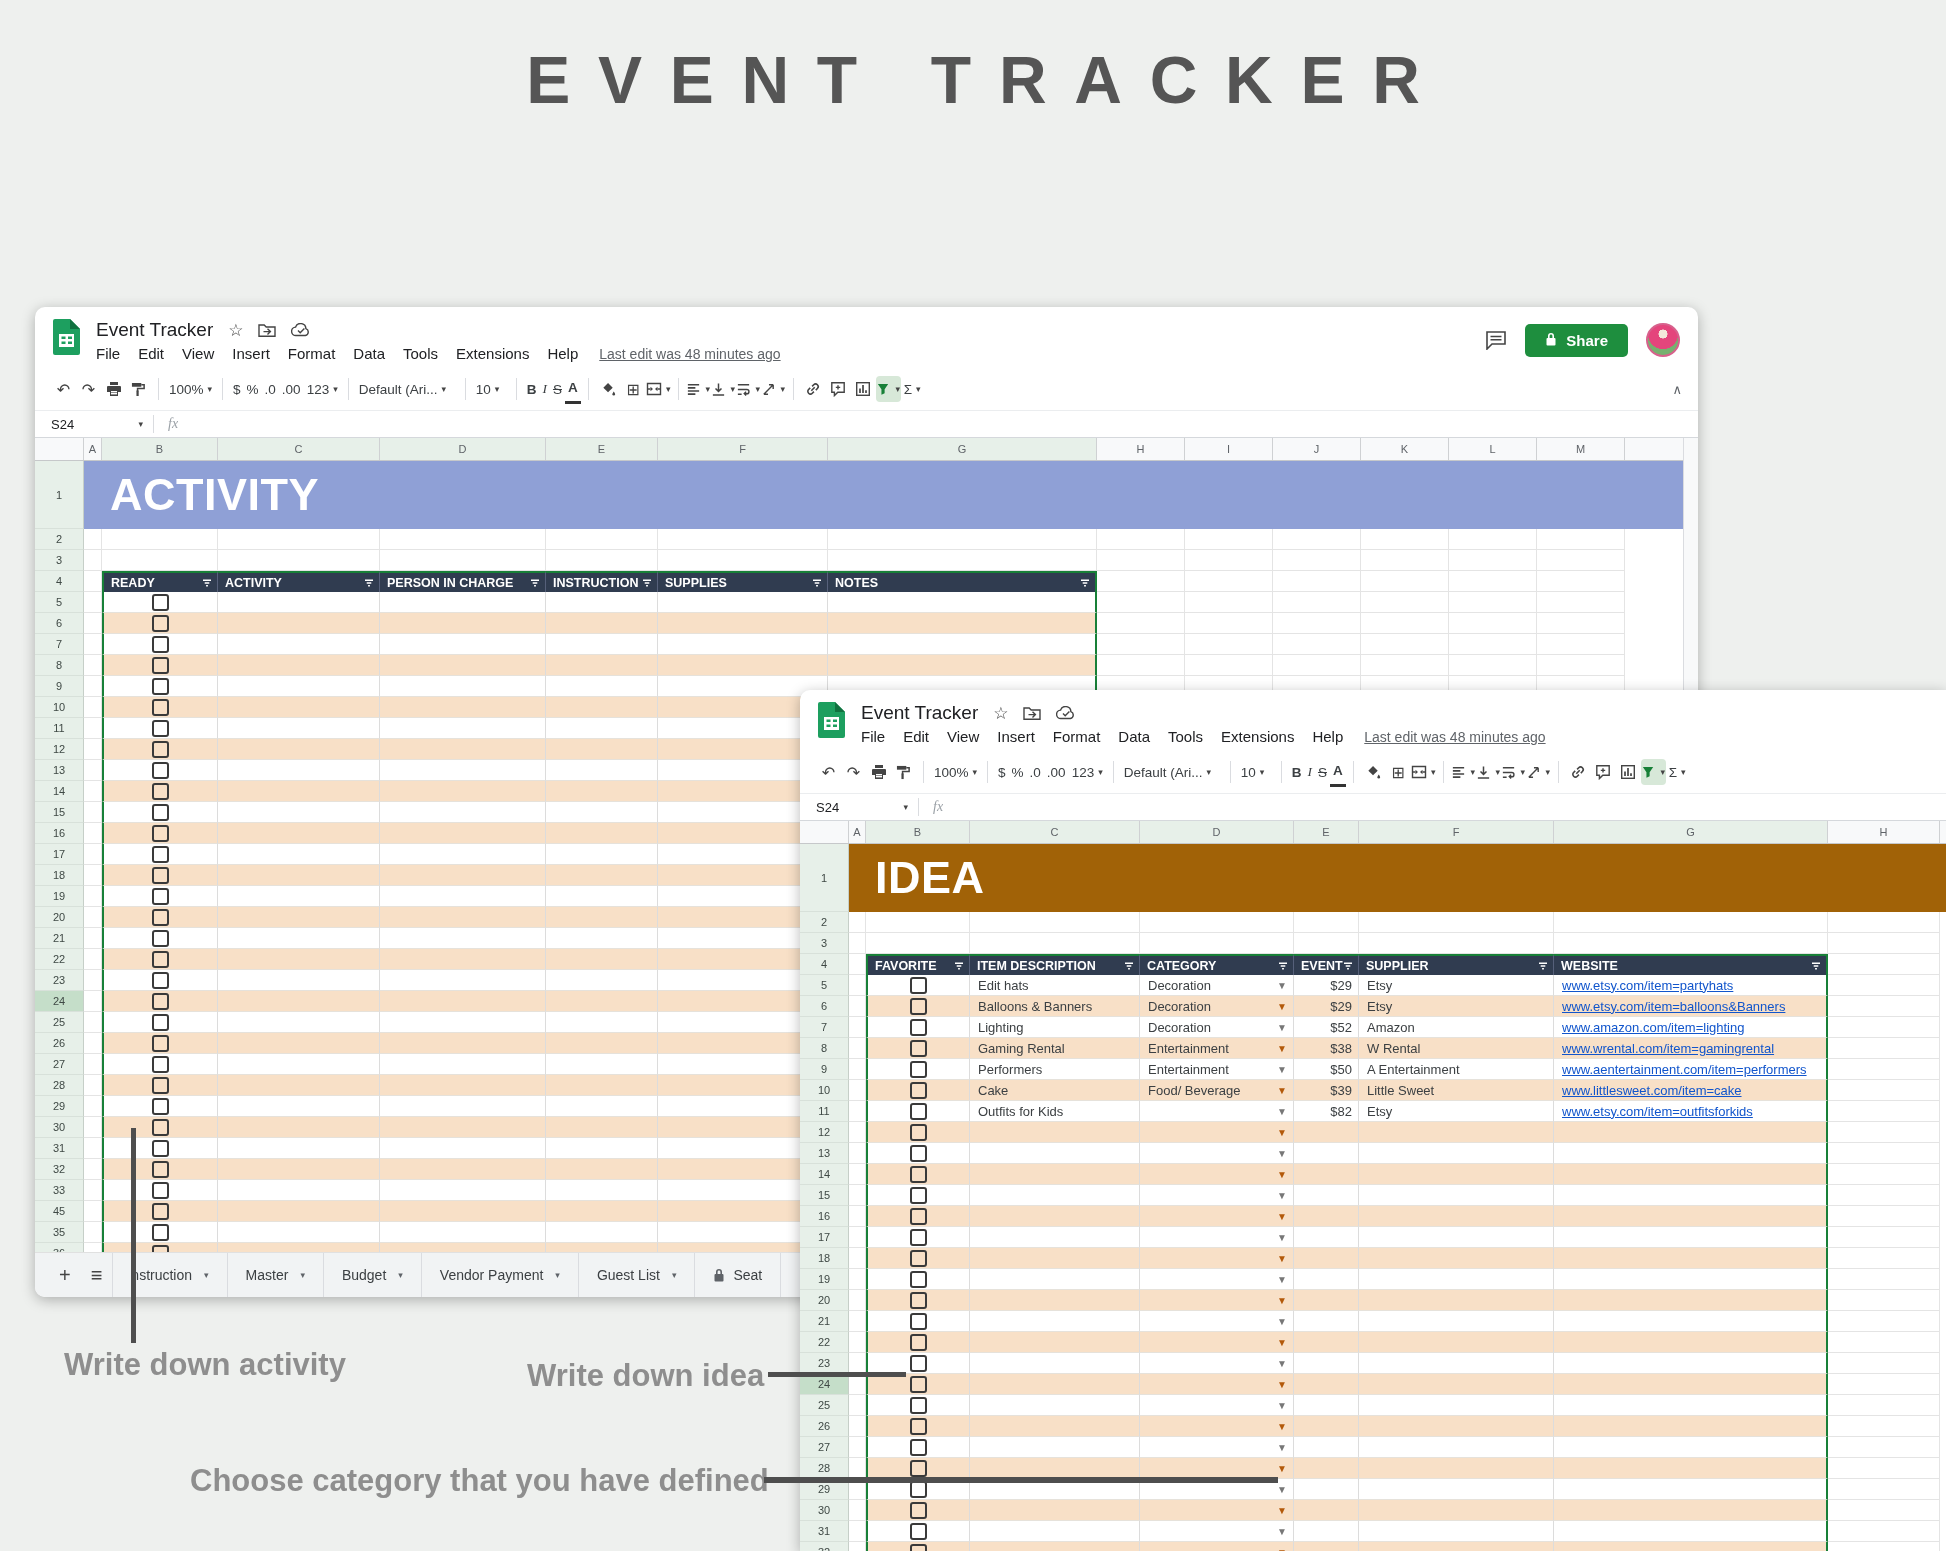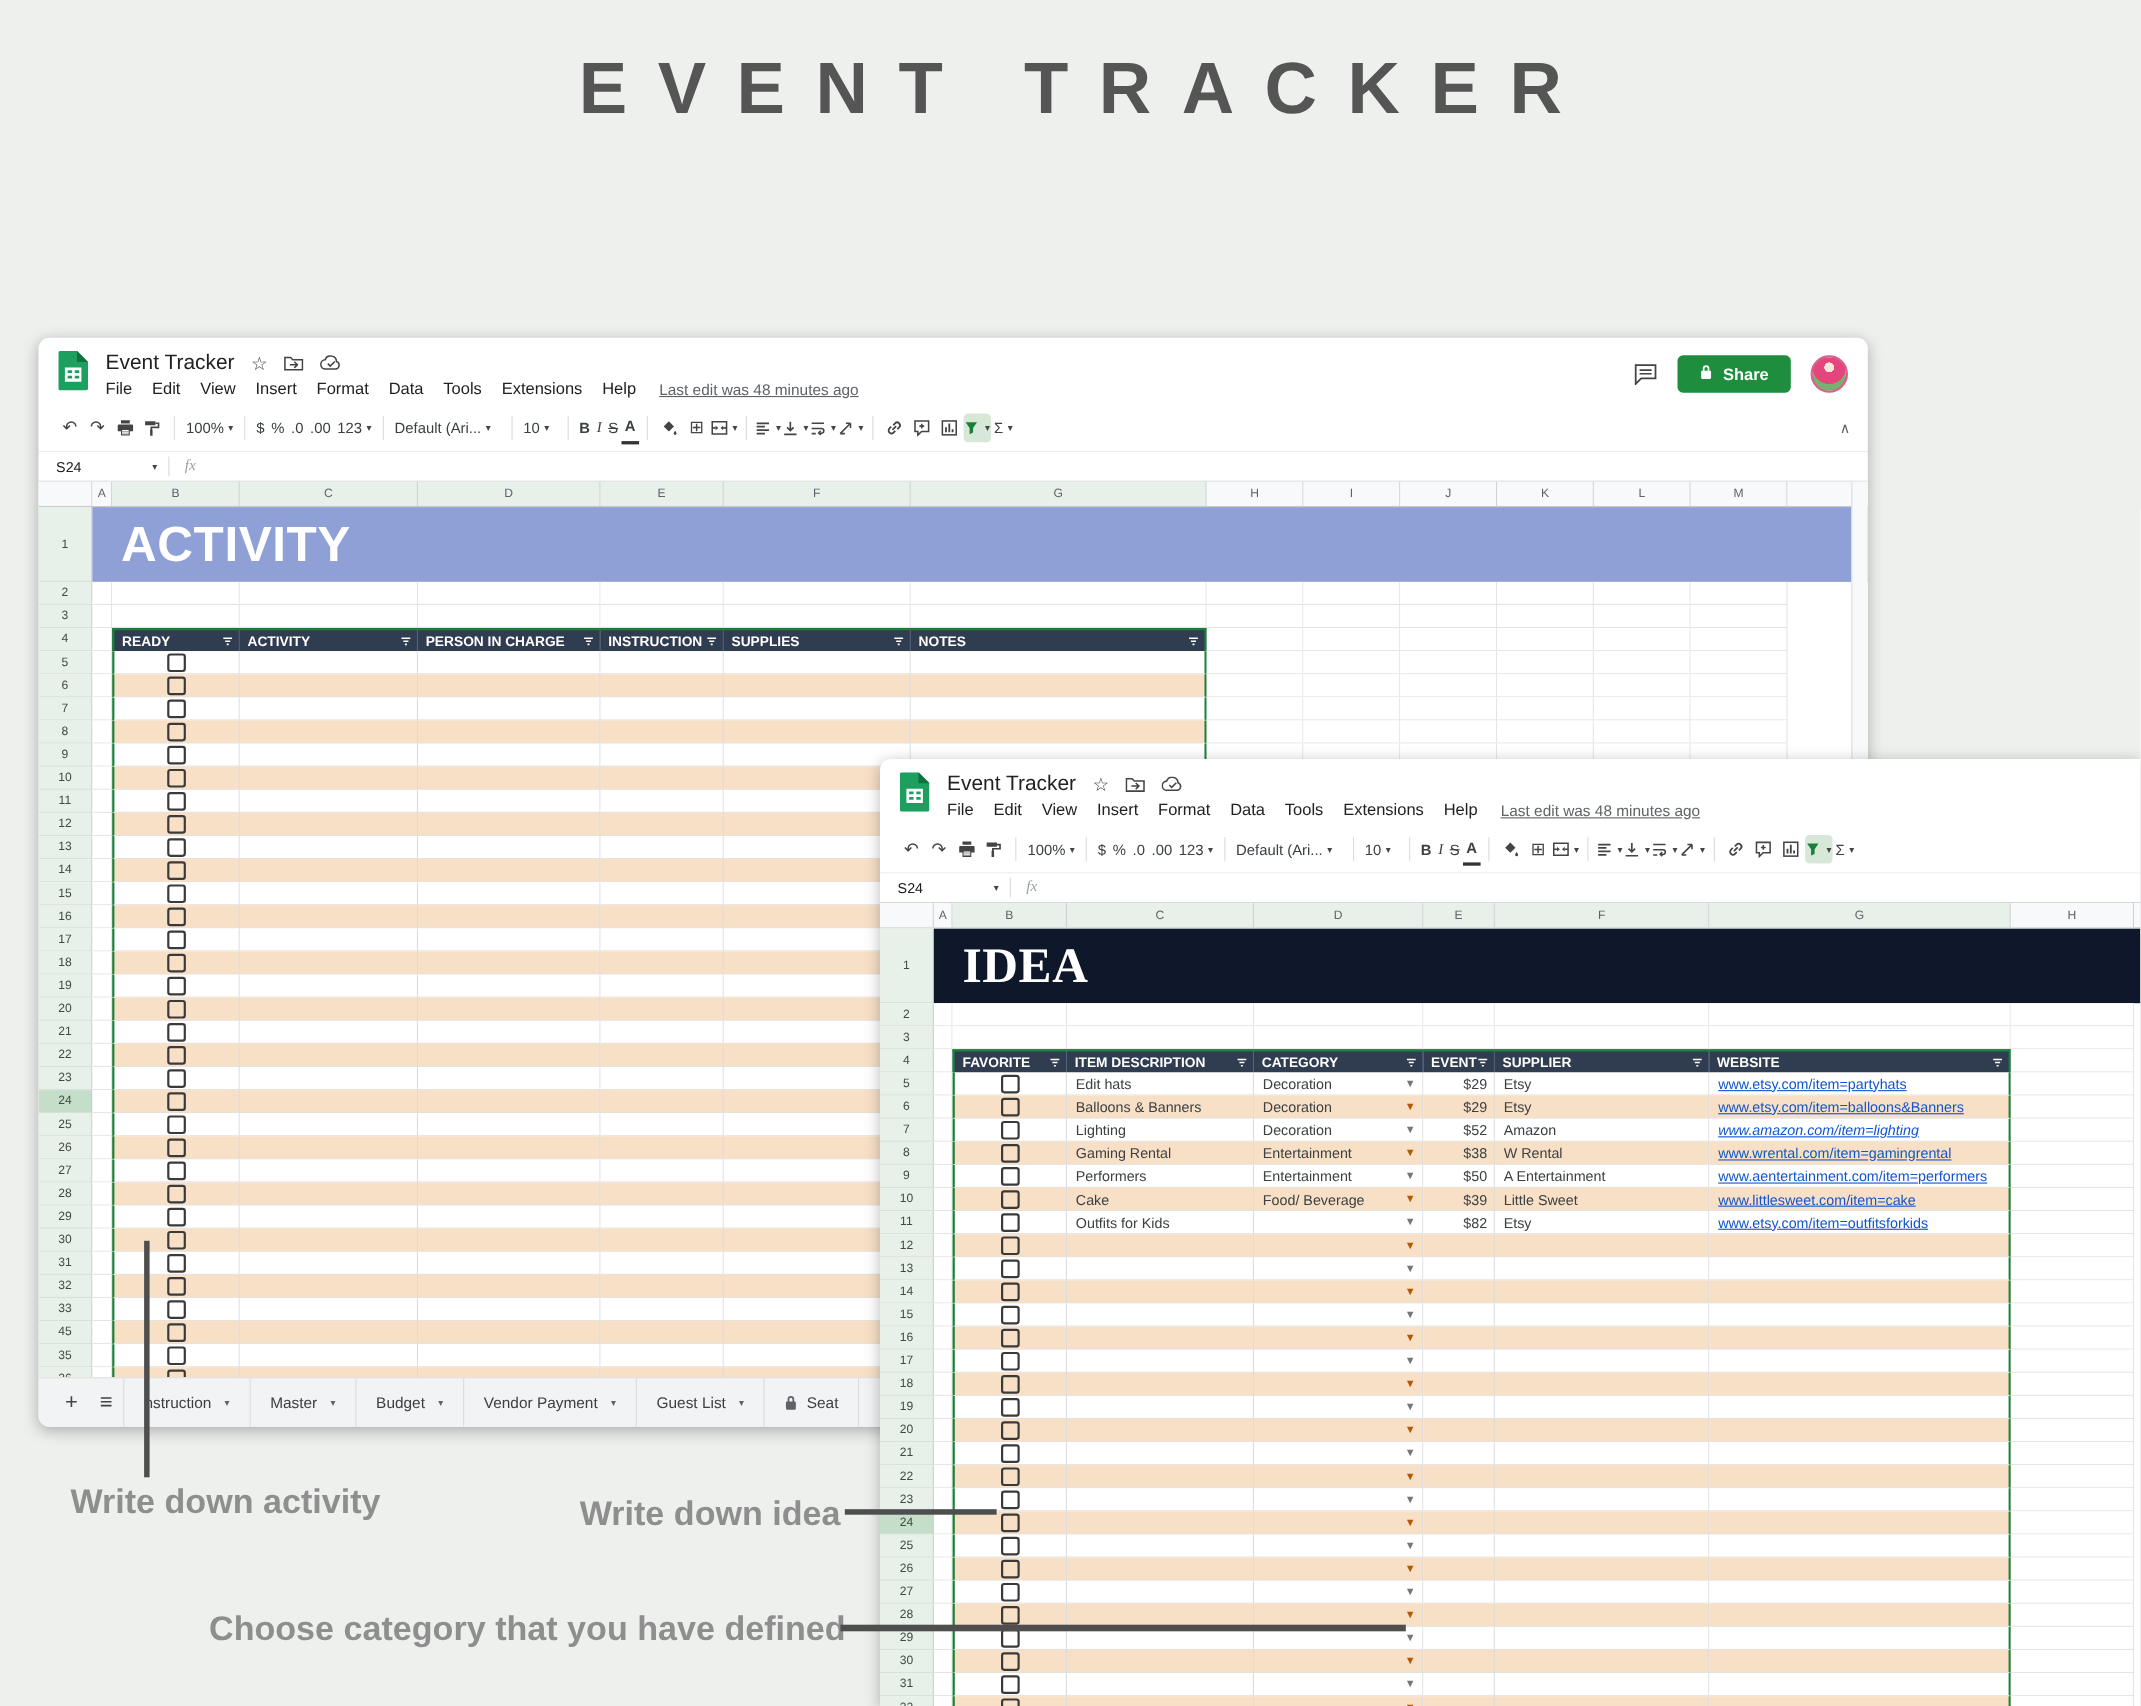--- a/index.html
+++ b/index.html
@@ -1189,21 +1189,21 @@
           <div class="cc green" style="width: 170px;">C</div>
           <div class="cc green" style="width: 154px;">D</div>
           <div class="cc green" style="width: 65px;">E</div>
           <div class="cc green" style="width: 195px;">F</div>
           <div class="cc green" style="width: 274px;">G</div>
           <div class="cc" style="width: 112px;">H</div>
         </div>
       <div class="rowsarea" id="w2rows" style="height:711px;">
           <div class="row" style="height: 68px;">
             <div class="rn">1</div>
-            <div class="banner" style="background: #0f172a; font-family: Liberation Serif, serif;">IDEA</div>
+            <div class="banner" style="background: #a16207;">IDEA</div>
           </div>
           <div class="row">
             <div class="rn">2</div>
             <div class="pc" style="width: 17px;"></div>
             <div class="pc" style="width: 104px;"></div>
             <div class="pc" style="width: 170px;"></div>
             <div class="pc" style="width: 154px;"></div>
             <div class="pc" style="width: 65px;"></div>
             <div class="pc" style="width: 195px;"></div>
             <div class="pc" style="width: 274px;"></div>
@@ -1308,21 +1308,21 @@
             <div class="tc gl cbwrap" style="width: 104px; background: rgb(255, 255, 255);">
               <span class="cb" style="background:#fff"></span>
             </div>
             <div class="tc cell-pad" style="width: 170px; background: rgb(255, 255, 255);">Lighting</div>
             <div class="tc catcell" style="width: 154px; background: rgb(255, 255, 255);">
               <span>Decoration</span>
               <span class="catcaret" style="color:#777">▼</span>
             </div>
             <div class="tc cost" style="width: 65px; background: rgb(255, 255, 255);">$52</div>
             <div class="tc cell-pad" style="width: 195px; background: rgb(255, 255, 255);">Amazon</div>
-            <div class="tc gr cell-pad" style="width: 274px; background: rgb(255, 255, 255); font-style: italic;">
+            <div class="tc gr cell-pad" style="width: 274px; background: rgb(255, 255, 255);">
               <span class="weblink">www.amazon.com/item=lighting</span>
             </div>
             <div class="pc" style="width: 112px;"></div>
             <div style="flex: 1 1 0%;"></div>
           </div>
           <div class="row">
             <div class="rn">8</div>
             <div class="pc" style="width: 17px;"></div>
             <div class="tc gl cbwrap" style="width: 104px; background: rgb(248, 224, 199);">
               <span class="cb" style="background:#f8e0c7"></span>

